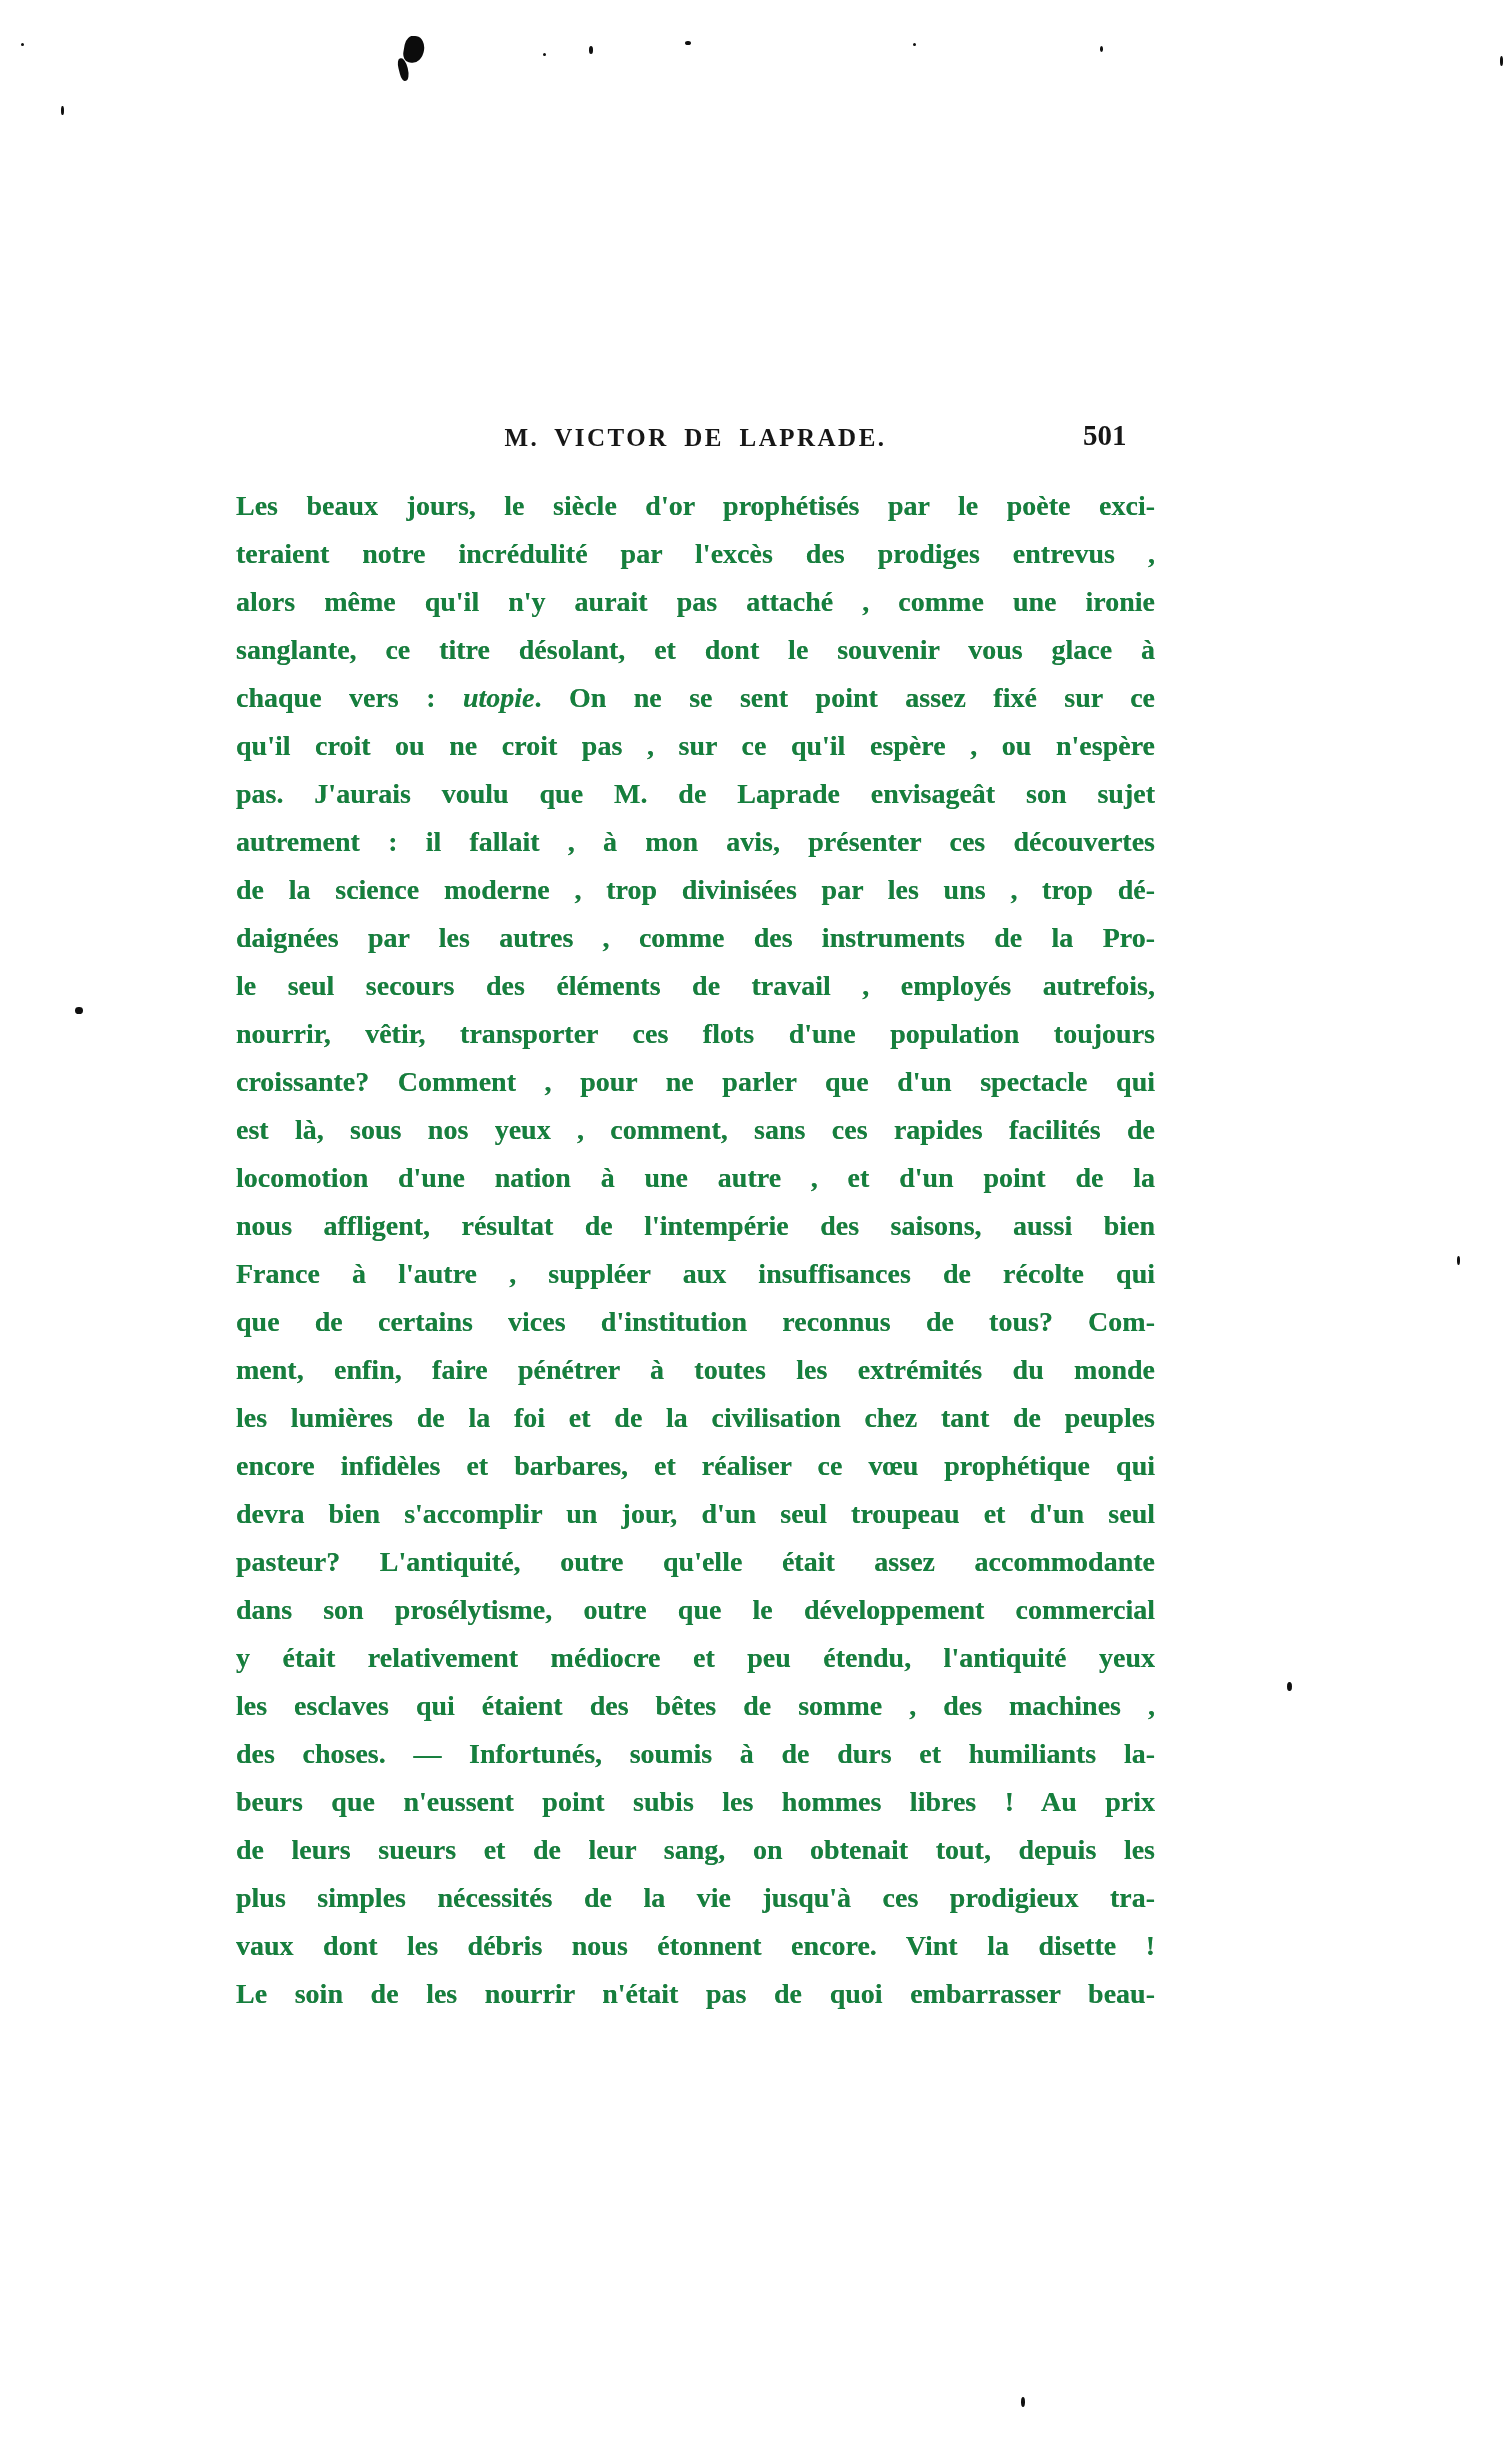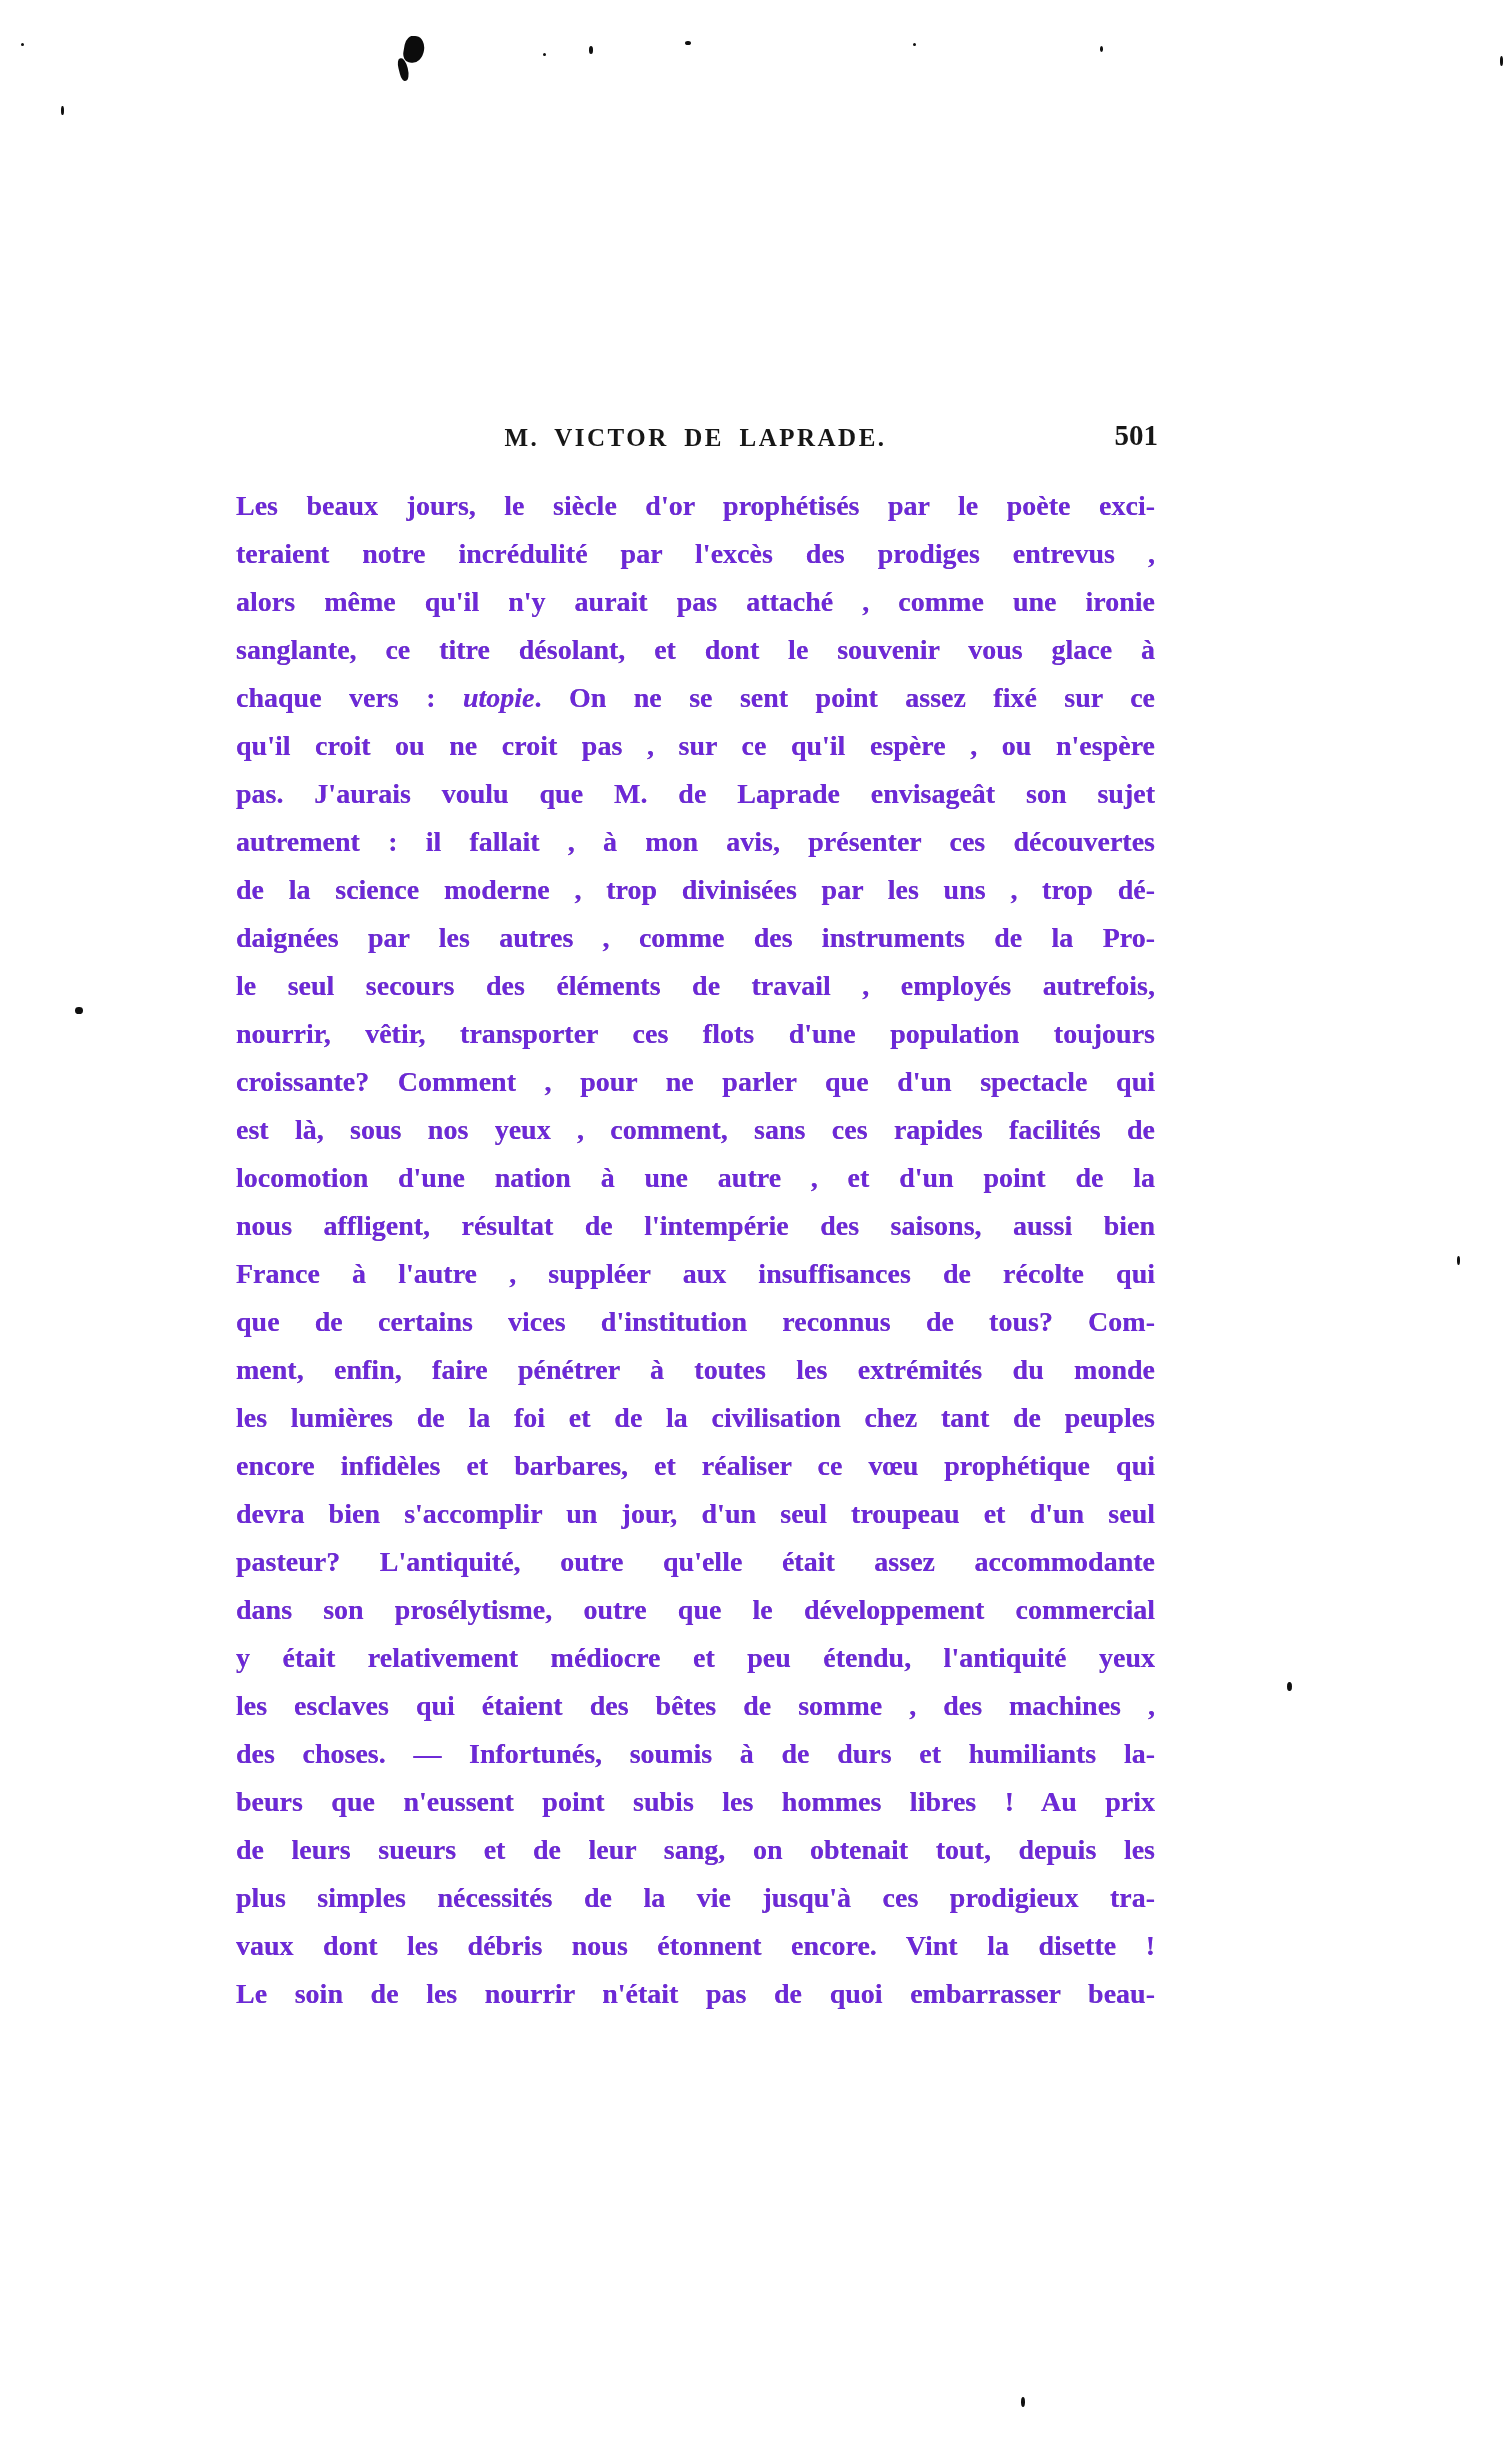--- a/index.html
+++ b/index.html
@@ -28,42 +28,41 @@
     font-weight: bold;
     letter-spacing: 2.5px;
     word-spacing: 6.7px;
     color: #171717;
   }
   .page-number {
     position: absolute;
     left: 1083px;
     top: 383px;
     width: 75px;
-    text-align: right;
     font-size: 29px;
     font-weight: bold;
     color: #171717;
   }
   
   .text-block {
     position: absolute;
     left: 236px;
     top: 446px;
     width: 919px;
   }
   .line {
     height: 48px;
     line-height: 48px;
     font-size: 28px;
     font-weight: bold;
     text-align: justify;
     text-align-last: justify;
     text-justify: inter-word;
     white-space: normal;
-    color: #6d28d9;
+    color: #15803d;
     text-shadow: 0 0 0.4px rgba(20,20,20,0.45);
   }
   .line .it { font-style: italic; }
   
   .speck {
     position: absolute;
     background: #101010;
     border-radius: 50%;
   }
   .blot {

